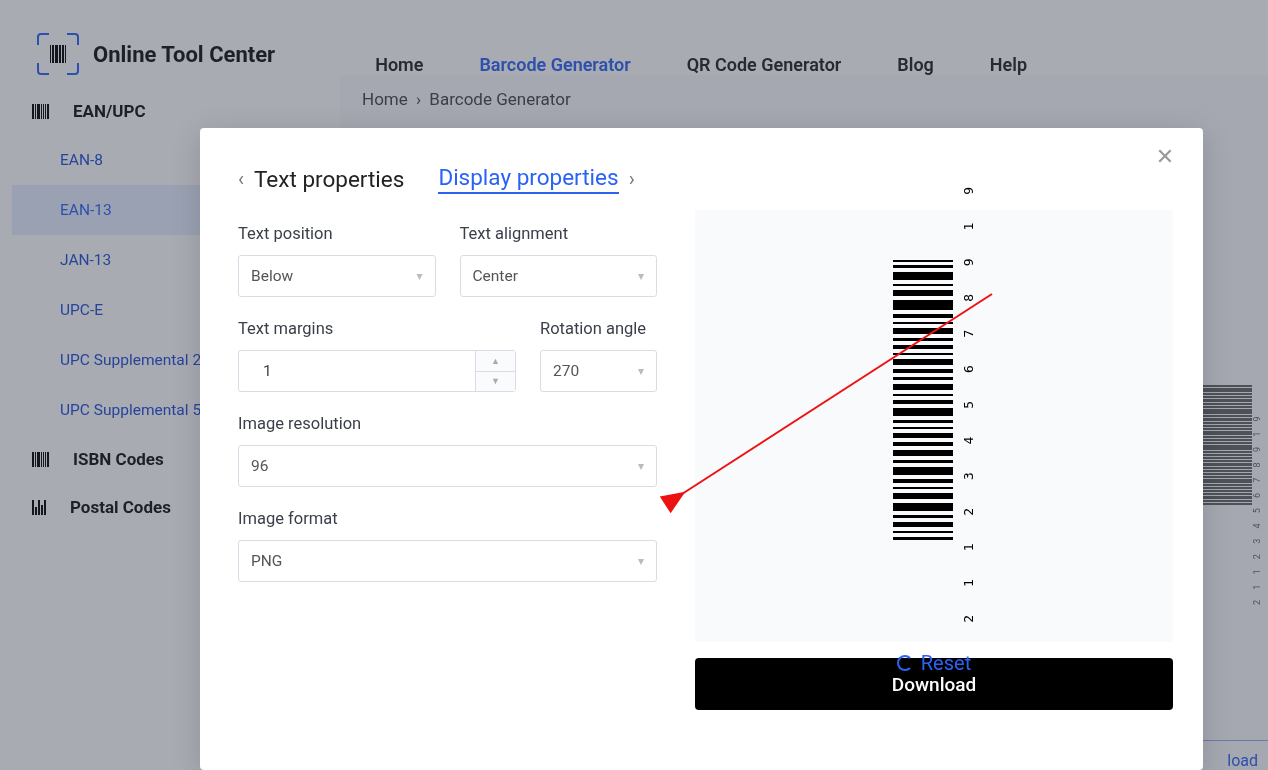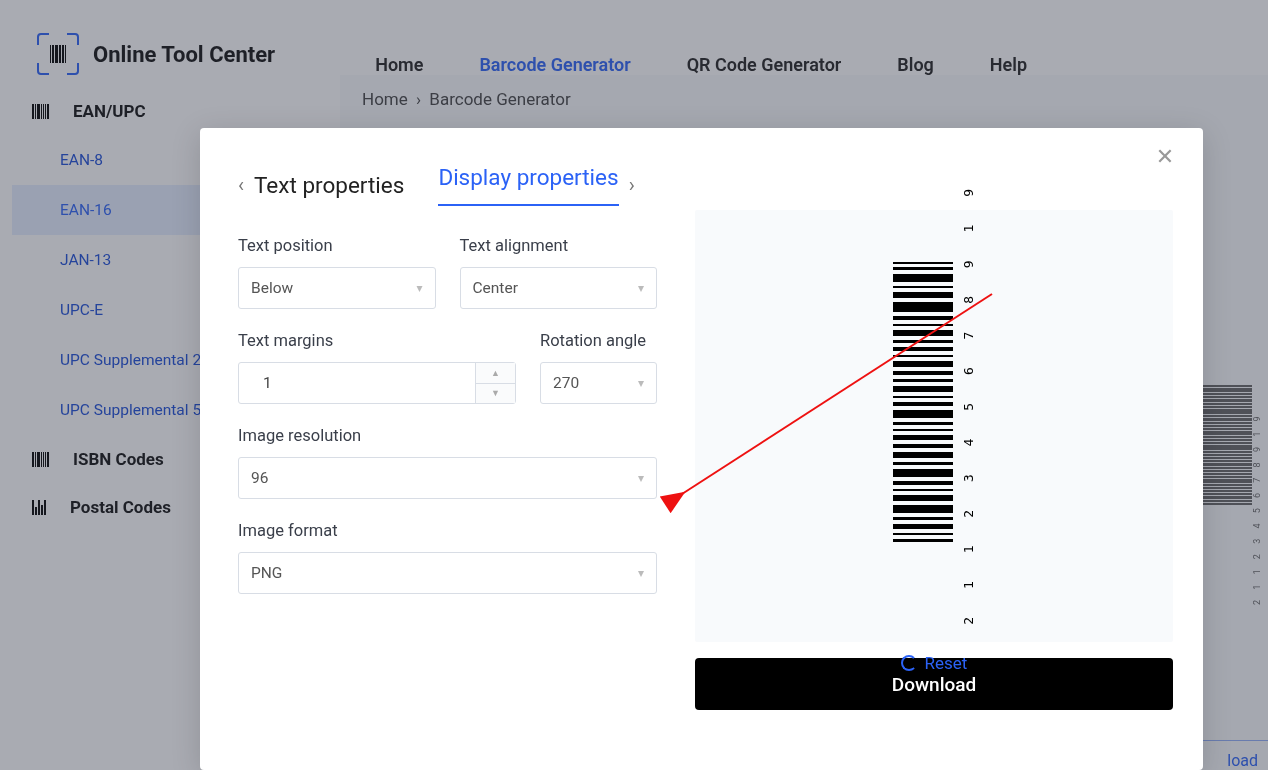--- a/index.html
+++ b/index.html
@@ -50,42 +50,42 @@
     
     .overlay { position: absolute; inset: 0; background: rgba(50,56,72,.42); z-index: 5; }
     .modal { position: absolute; top: 128px; left: 200px; width: 1003px; height: 642px; background: #fff; border-radius: 4px; box-shadow: 0 6px 30px rgba(0,0,0,.15); z-index: 10; display: flex; }
 
     .close-btn { position: absolute; top: 14px; right: 24px; width: 28px; height: 28px; cursor: pointer; color: #999; display: flex; align-items: center; justify-content: center; font-size: 22px; }
 
     .modal-left { width: 495px; padding: 36px 38px; }
     .tab-row { display: flex; align-items: center; gap: 34px; margin-bottom: 30px; }
     .tab { font-size: 22.5px; color: #222; display: flex; align-items: center; gap: 10px; cursor: pointer; }
     .tab.active { color: #2b62f6; position: relative; }
-    .tab.active .tab-label { border-bottom: 2.5px solid #2b62f6; padding-bottom: 14px; }
+    .tab.active .tab-label { border-bottom: 2.5px solid #2b62f6; padding-bottom: 2px; }
     .chev { color: #777; font-size: 20px; }
 
     .form-row { display: flex; gap: 24px; margin-bottom: 22px; }
     .field { flex: 1; }
     .field.full { flex-basis: 100%; }
     .label { font-size: 16.5px; color: #3a3f4a; margin-bottom: 12px; display: block; }
     .select, .numinput { width: 100%; height: 42px; border: 1px solid #d8dde5; border-radius: 3px; padding: 0 12px; font-size: 15.5px; color: #444; background: #fff; display: flex; align-items: center; justify-content: space-between; cursor: pointer; position: relative; }
     .select .sv { color: #555; }
     .select .arrow { color: #bbb; font-size: 12px; }
     .numinput { padding-right: 0; }
     .numinput input { border: none; outline: none; flex: 1; height: 100%; padding: 0 12px; font-size: 15.5px; color: #444; background: transparent; }
     .num-steppers { width: 40px; height: 100%; border-left: 1px solid #d8dde5; display: flex; flex-direction: column; background: #fafbfc; }
     .num-steppers button { flex:1; border: none; background: transparent; cursor: pointer; color: #aaa; font-size: 9px; }
     .num-steppers button:first-child { border-bottom: 1px solid #d8dde5; }
 
     .modal-right { flex: 1; padding: 82px 30px 30px 0; display: flex; flex-direction: column; }
     .preview-box { background: #f8fafc; border-radius: 2px; flex: 0 0 auto; height: 432px; display: flex; flex-direction: column; align-items: center; justify-content: center; padding: 20px; position: relative; }
     .barcode-svg { display: block; }
     .digits { writing-mode: vertical-rl; font-size: 13px; letter-spacing: 10px; font-family: monospace; color: #000; transform: rotate(180deg); }
     .bc-wrap { display: flex; align-items: center; gap: 8px; }
-    .reset-row { margin-top: 28px; display: flex; align-items: center; gap: 8px; color: #2b62f6; font-size: 17px; cursor: pointer; }
+    .reset-row { margin-top: 28px; display: flex; align-items: center; gap: 8px; color: #2b62f6; font-size: 20px; cursor: pointer; }
     .reset-icon { width: 16px; height: 16px; border: 2px solid #2b62f6; border-radius: 50%; border-right-color: transparent; display: inline-block; position: relative; }
 
     .download-btn { height: 52px; background: #000000; color: #fff; font-size: 19px; font-weight: 500; border: none; border-radius: 4px; margin-top: 16px; cursor: pointer; }
 
     
     .arrow-svg { position: absolute; top: 156px; left: 452px; width: 360px; height: 230px; z-index: 20; pointer-events: none; }
   </style>
 </head>
 <body>
 
@@ -123,21 +123,21 @@
           <span></span>
           <span></span>
           <span></span>
           <span></span>
           <span></span>
           <span></span>
         </span>
       <span>EAN/UPC</span>
     </div>
     <div class="sidebar-item">EAN-8</div>
-    <div class="sidebar-item active">EAN-16</div>
+    <div class="sidebar-item active">EAN-13</div>
     <div class="sidebar-item">JAN-13</div>
     <div class="sidebar-item">UPC-E</div>
     <div class="sidebar-item">UPC Supplemental 2</div>
     <div class="sidebar-item">UPC Supplemental 5</div>
 
     <div class="sidebar-group">
       <span class="barcode-mini">
           <span></span>
           <span></span>
           <span></span>

